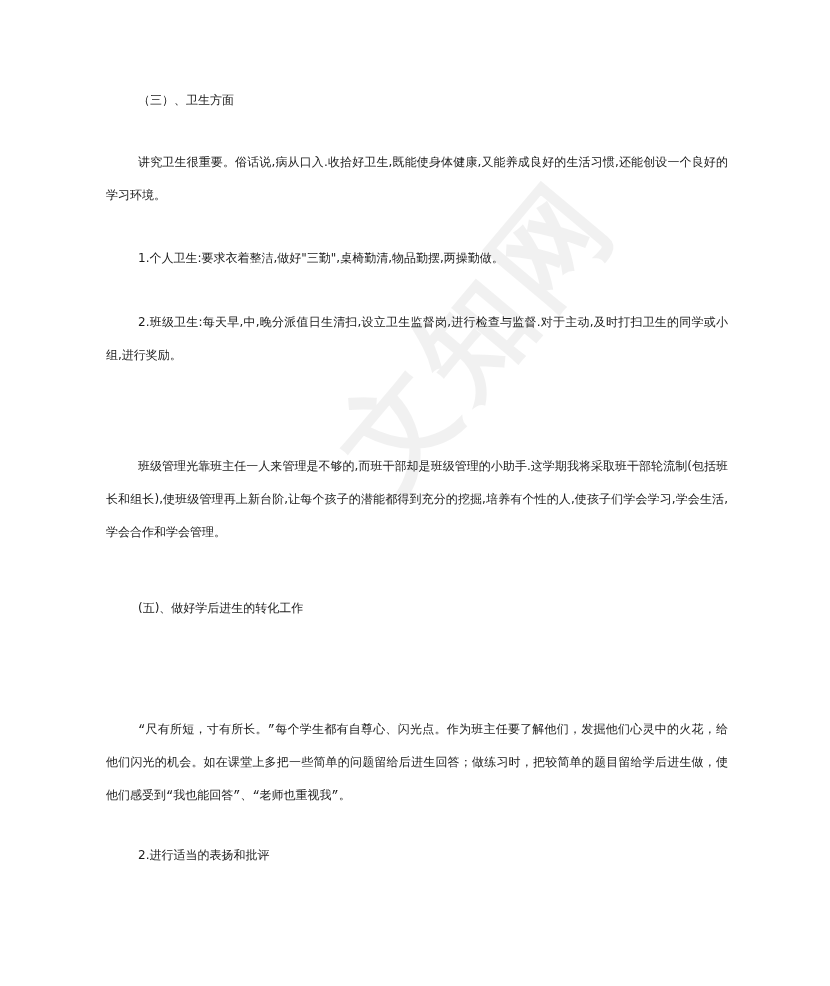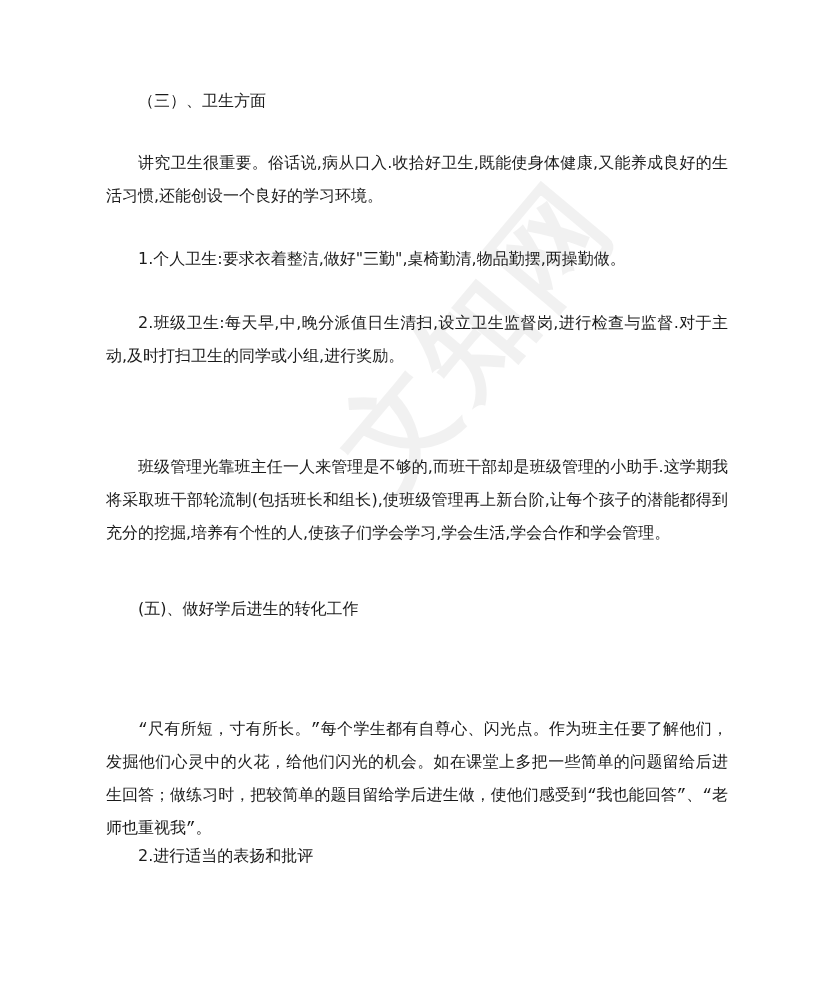--- a/index.html
+++ b/index.html
@@ -1,19 +1,19 @@
 <!DOCTYPE html>
 <html><head>
 <meta charset="utf-8">
 <style>
   html, body { margin:0; padding:0; background:#ffffff; }
   body { width:830px; height:986px; position:relative; overflow:hidden;
          font-family:"DejaVu Sans","Liberation Sans",sans-serif; color:#1a1a1a; }
   .page { position:absolute; left:0; top:0; width:830px; height:986px; }
-  .p { position:absolute; left:106px; width:622px; font-size:16px; line-height:33px;
+  .p { position:absolute; left:106px; width:622px; font-size:12px; line-height:33px;
        letter-spacing:0px; text-align:justify; text-indent:32px; white-space:normal; }
   .h { text-indent:32px; }
   .watermark { position:absolute; left:300px; top:260px; font-size:110px; font-weight:bold;
                color:#000; opacity:0.05; transform:rotate(-50deg); transform-origin:center;
                white-space:nowrap; pointer-events:none; letter-spacing:8px; }
 </style>
 </head>
 <body>
 
 <div class="page">

